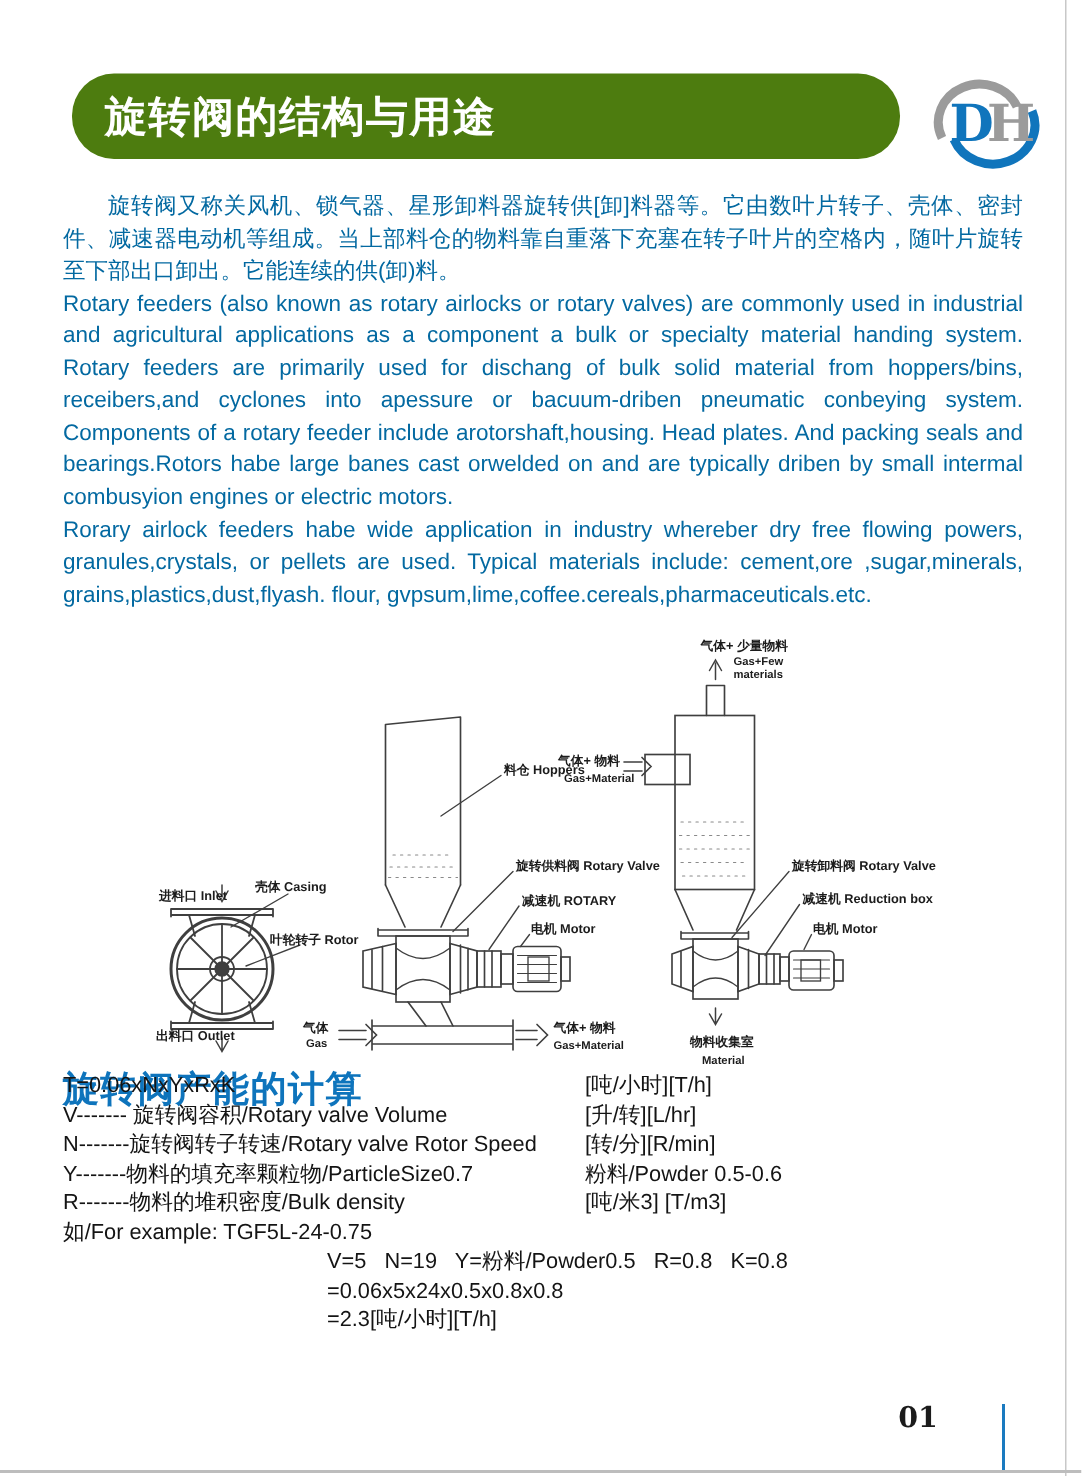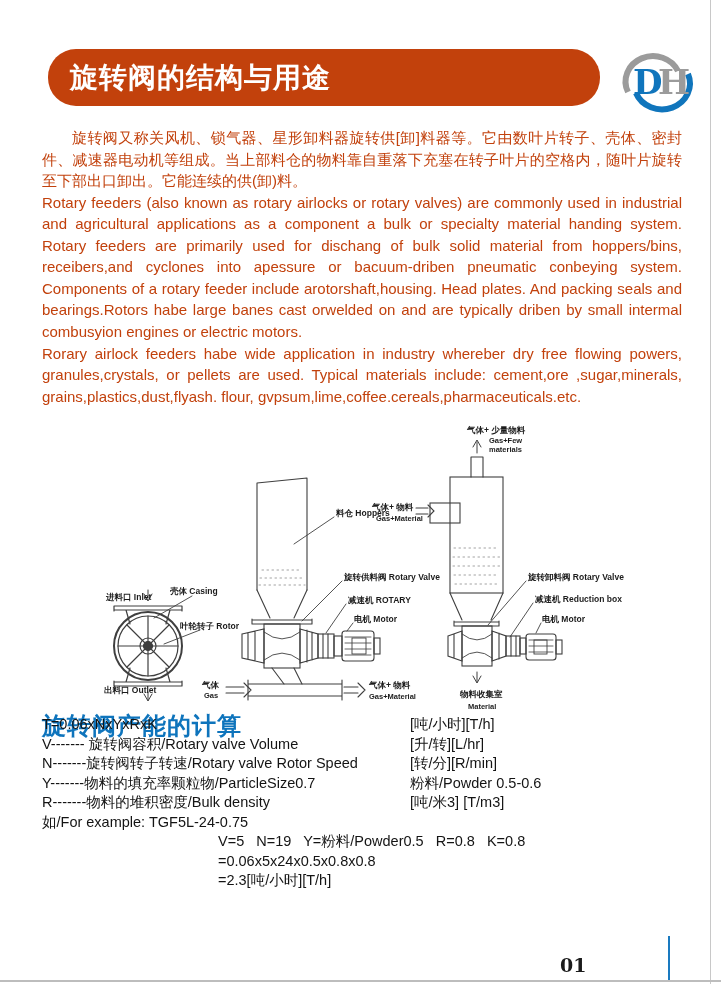--- a/index.html
+++ b/index.html
@@ -2,51 +2,51 @@
 <html><head>
 <meta charset="utf-8">
 <style>
   html,body{margin:0;padding:0;}
   body{font-family:"Liberation Sans",sans-serif;background:#fff;}
   .page{position:relative;width:721px;height:984px;background:#ffffff;overflow:hidden;}
   .edge-right{position:absolute;left:710px;top:0;width:1px;height:984px;background:#c8c8c8;}
   .edge-bottom{position:absolute;left:0;top:980px;width:721px;height:2px;background:#bdbdbd;}
 
   
-  .banner{position:absolute;left:48px;top:49px;width:552px;height:57px;background:#c2410c;
+  .banner{position:absolute;left:48px;top:49px;width:552px;height:57px;background:#4d7c0f;
           border-radius:28px;display:flex;align-items:baseline;padding:0 0 0 22px;box-sizing:border-box;}
   .banner-zh{color:#fff;font-weight:bold;font-size:28px;letter-spacing:1px;line-height:57px;}
   .banner-en{color:#fff;font-size:15px;margin-left:12px;position:relative;top:-2px;}
 
   
   .logo{position:absolute;left:616px;top:48px;width:84px;height:68px;}
 
   
-  .textcol{position:absolute;left:42px;top:127px;width:640px;color:#c2410c;text-align:justify;}
+  .textcol{position:absolute;left:42px;top:127px;width:640px;color:#0369a1;text-align:justify;}
   .textcol p{margin:0;}
   .p-zh{font-size:15px;line-height:21.5px;text-indent:2em;}
   .p-en{font-size:15px;line-height:21.6px;}
 
   
   .diagrams{position:absolute;left:42px;top:420px;width:640px;height:294px;}
   .diagrams svg{display:block;}
   .dlbl{font-family:"Liberation Sans",sans-serif;font-size:8.5px;fill:#1c1c1c;font-weight:bold;}
   .dlbl-sm{font-family:"Liberation Sans",sans-serif;font-size:7.5px;fill:#1c1c1c;font-weight:bold;}
 
   
   .calc-title{position:absolute;left:42px;top:710px;font-size:24px;font-weight:bold;color:#0e74bc;letter-spacing:1px;}
   .calc{position:absolute;left:42px;top:715px;width:648px;font-size:14.5px;color:#141414;}
   .crow{display:flex;line-height:19.5px;}
   .c-left{width:348px;flex:none;}
-  .c-right{flex:1;margin-left:20px;}
+  .c-right{flex:1;}
   .example{line-height:19.5px;padding-left:176px;white-space:pre-wrap;}
 
   
-  .pageno{position:absolute;left:560px;top:934px;width:104px;text-align:left;
-          font-family:"DejaVu Serif",serif;font-weight:bold;font-size:19px;color:#1b1b1b;margin-top:20px;}
+  .pageno{position:absolute;left:560px;top:934px;width:104px;text-align:center;
+          font-family:"DejaVu Serif",serif;font-weight:bold;font-size:19px;color:#1b1b1b;}
   .pageno-line{position:absolute;left:668px;top:936px;width:2px;height:44px;background:#1a7ac0;}
 </style>
 </head>
 <body>
 
 <div class="page">
 
   <div class="banner">
     <span class="banner-zh">旋转阀的结构与用途</span>
   </div>

